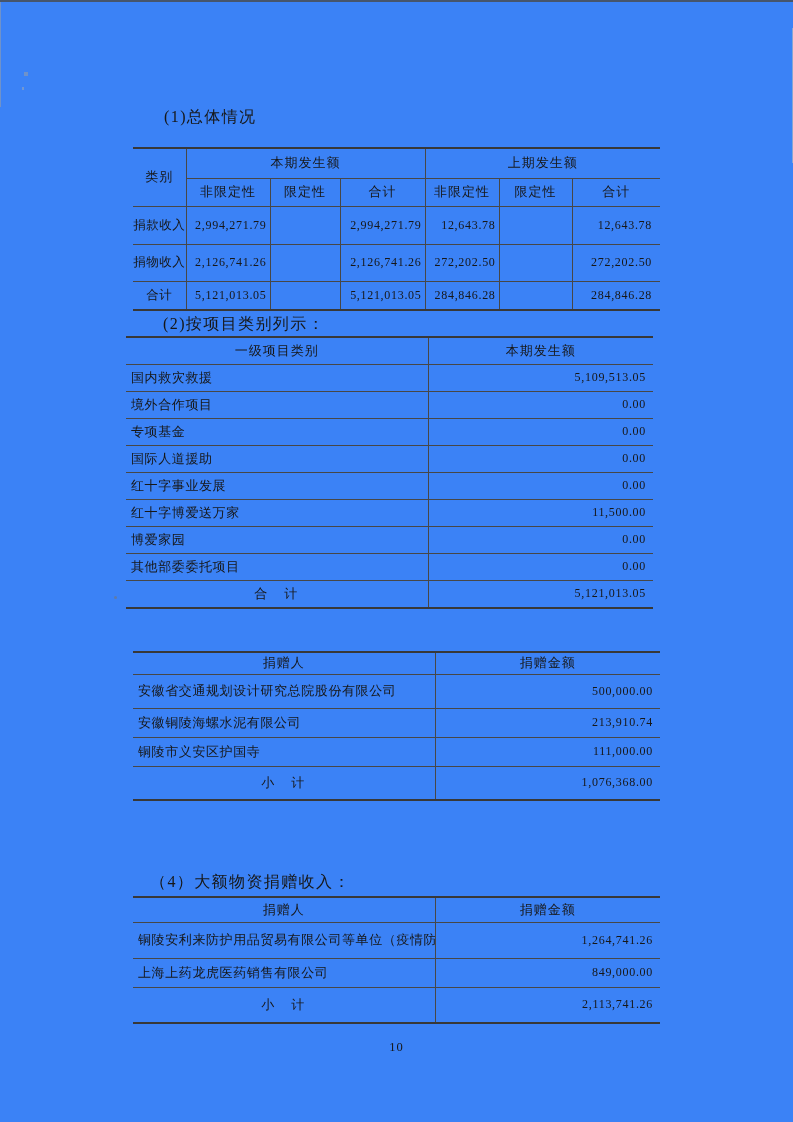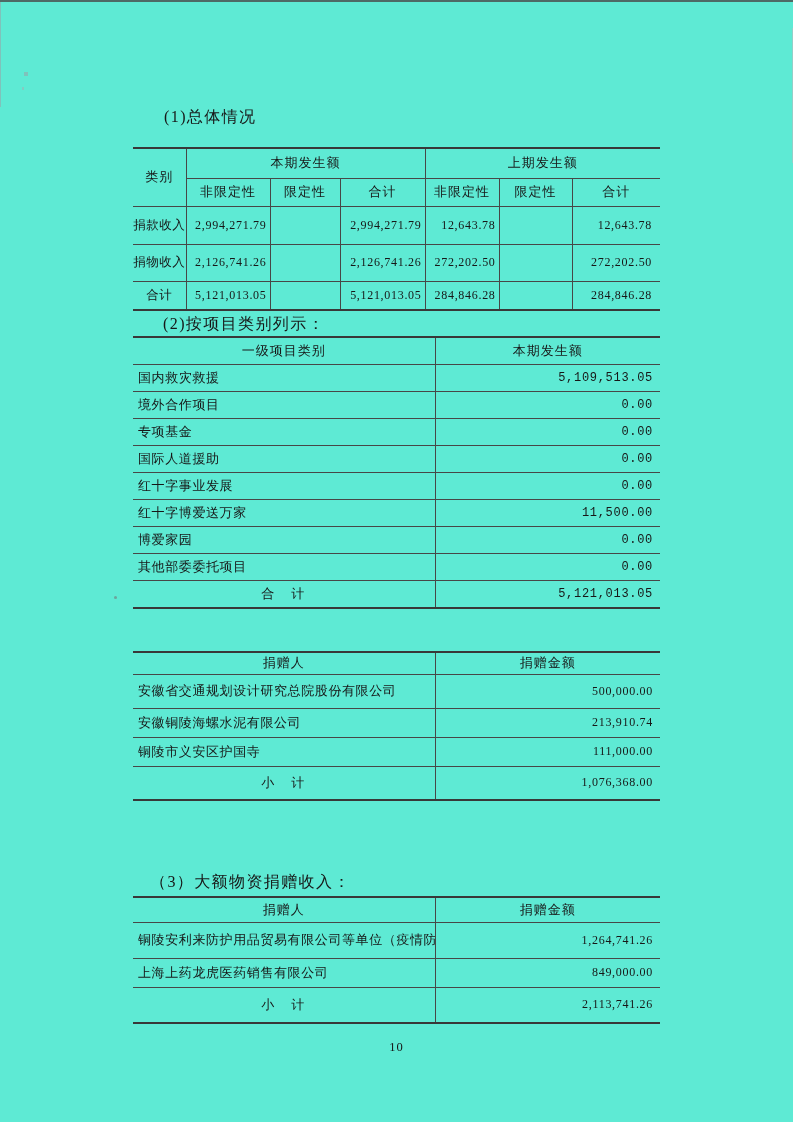--- a/index.html
+++ b/index.html
@@ -1,19 +1,19 @@
 <!DOCTYPE html>
 <html><head>
 <meta charset="utf-8">
 <style>
   html,body{margin:0;padding:0;background:#e8e8e8;}
   .page{
     position:relative;
     width:793px;height:1122px;
-    background:#5eead4;
+    background:#3b82f6;
     font-family:"Liberation Serif","DejaVu Serif",serif;
     color:#171717;
     overflow:hidden;
     margin:0 auto;
   }
   
   .art-topline{position:absolute;top:0;left:0;width:793px;height:2px;background:#4a4a4a;opacity:.8;}
   .art-leftline{position:absolute;top:2px;left:0;width:1px;height:105px;background:#9aa0a6;opacity:.55;}
   .art-rightline{position:absolute;top:28px;right:0;width:1px;height:135px;background:#b8bcc0;opacity:.6;}
   .speck1{position:absolute;left:24px;top:72px;width:4px;height:4px;background:#9aa0a6;opacity:.55;}
@@ -64,21 +64,21 @@
   
   .rule-table td{border-top:1px solid #474747;border-bottom:1px solid #474747;}
   .rule-table tr:first-child td{border-top:2px solid #383838;}
   .rule-table tr:last-child td{border-bottom:2px solid #383838;}
   .rule-table td.lcol{border-right:1px solid #474747;}
   .rule-table .hdr{font-size:13px;letter-spacing:1px;text-align:center;}
   .rule-table .lab{font-size:13px;letter-spacing:.6px;text-align:left;padding-left:5px;white-space:nowrap;}
   .rule-table .amt{text-align:right;font-size:12px;letter-spacing:.7px;padding-right:7px;white-space:nowrap;}
   .rule-table .tot{font-size:13px;text-align:center;letter-spacing:2px;}
 
-  #t2{left:133px;top:336px;width:527px;font-family:Liberation Mono, monospace;}
+  #t2{left:126px;top:336px;width:527px;}
   #t3{left:133px;top:651px;width:527px;}
   #t4{left:133px;top:896px;width:527px;}
 
   .page-number{
     position:absolute;
     left:0;top:1040px;width:793px;
     text-align:center;
     font-size:12.5px;
     letter-spacing:1px;
   }
@@ -225,21 +225,21 @@
         <td class="lab lcol">铜陵市义安区护国寺</td>
         <td class="amt">111,000.00</td>
       </tr>
       <tr style="height:34px">
         <td class="tot lcol">小　计</td>
         <td class="amt">1,076,368.00</td>
       </tr>
     </tbody>
   </table>
 
-  <div class="sec-title" id="title4">（3）大额物资捐赠收入：</div>
+  <div class="sec-title" id="title4">（4）大额物资捐赠收入：</div>
 
   <table id="t4" class="rule-table">
     <colgroup>
         <col style="width:302px">
         <col style="width:225px">
       </colgroup>
     <tbody>
       <tr style="height:25px">
         <td class="hdr lcol">捐赠人</td>
         <td class="hdr">捐赠金额</td>

